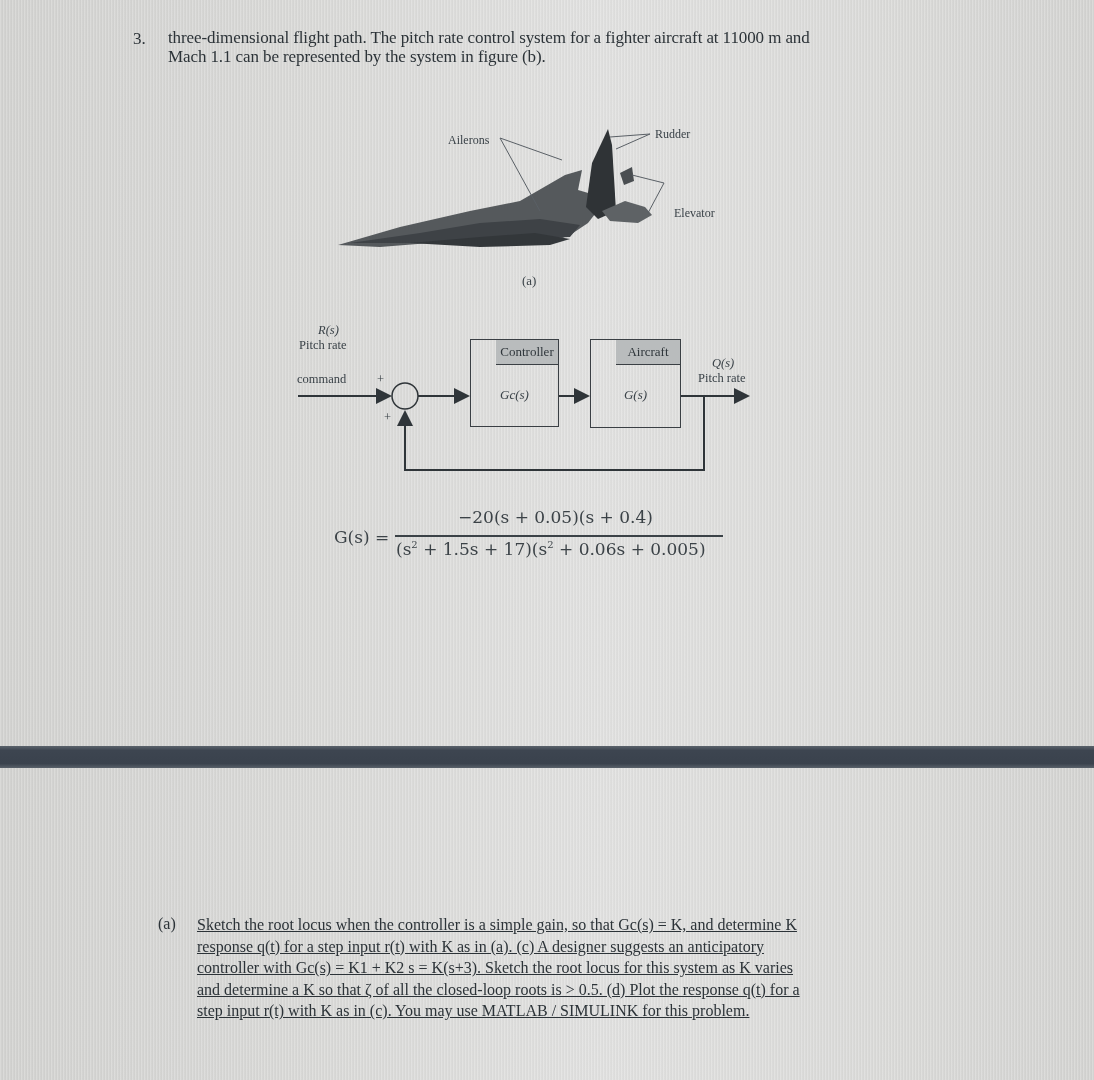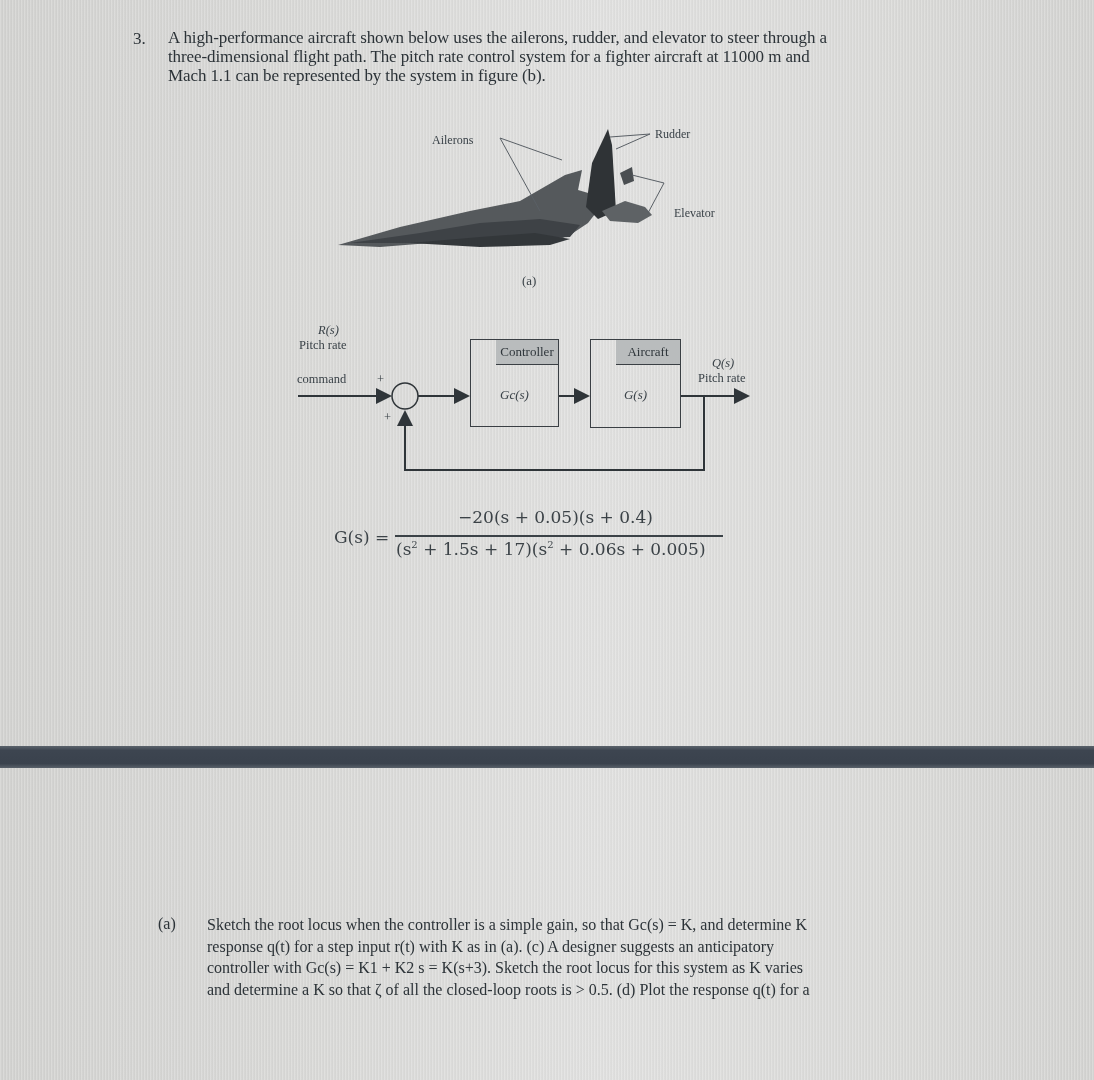--- a/index.html
+++ b/index.html
@@ -34,31 +34,30 @@
   .eq-lhs { left:334px; top:527px; font-size:17px; }
   .eq-num { left:458px; top:507px; font-size:17px; white-space:nowrap; }
   .eq-bar { left:395px; top:535px; width:328px; height:1.5px; background:#3b4247; }
   .eq-den { left:396px; top:539px; font-size:17px; white-space:nowrap; }
   .eq sup { font-size:10px; }
   .divider {
     left:0; top:746px; width:1094px; height:22px;
     background: linear-gradient(180deg, #5b636c 0%, #3d4550 20%, #3a424d 80%, #59616a 100%);
   }
   .sub-label { left:158px; top:915px; font-size:16px; }
-  .sub-text { left:207px; top:914px; width:780px; font-size:16px; line-height:21.6px; }
+  .sub-text { left:197px; top:914px; width:780px; font-size:16px; line-height:21.6px;text-decoration:underline; }
   .sub-text span { display:block; white-space:nowrap; }
 </style>
 </head>
 <body>
 
 <div class="moire"></div>
 
 <div class="abs q-num">3.</div>
 <div class="abs q-text">
-  <span>A high-performance aircraft shown below uses the ailerons, rudder, and elevator to steer through a</span>
   <span>three-dimensional flight path. The pitch rate control system for a fighter aircraft at 11000 m and</span>
   <span>Mach 1.1 can be represented by the system in figure (b).</span>
 </div>
 
 <svg class="abs" style="left:320px; top:115px;" width="460" height="160">
 
   <polygon points="18,130 80,112 150,96 200,86 245,60 262,55 258,75 275,80 282,90 268,108 250,120 230,128 170,126 110,128 60,132" fill="#55595c"></polygon>
   <polygon points="30,128 100,118 160,108 220,104 260,110 250,122 200,124 120,128" fill="#3e4246"></polygon>
 
   <polygon points="90,128 160,122 215,118 250,124 230,130 160,132" fill="#33373a"></polygon>
@@ -71,21 +70,21 @@
 
   <g stroke="#5a6066" stroke-width="1" fill="none">
     <line x1="180" y1="23" x2="242" y2="45"></line>
     <line x1="180" y1="23" x2="220" y2="96"></line>
     <line x1="290" y1="22" x2="330" y2="19"></line>
     <line x1="296" y1="34" x2="330" y2="19"></line>
     <line x1="312" y1="60" x2="344" y2="68"></line>
     <line x1="328" y1="98" x2="344" y2="68"></line>
   </g>
 </svg>
-<div class="abs fig-label" style="left:432px; top:133px;">Ailerons</div>
+<div class="abs fig-label" style="left:448px; top:133px;">Ailerons</div>
 <div class="abs fig-label" style="left:655px; top:127px;">Rudder</div>
 <div class="abs fig-label" style="left:674px; top:176px;margin-top:30px;">Elevator</div>
 <div class="abs caption" style="left:522px; top:273px;">(a)</div>
 
 <div class="abs diag-text" style="left:318px; top:323px; font-style:italic;text-align:center;">R(s)</div>
 <div class="abs diag-text" style="left:299px; top:338px;">Pitch rate</div>
 <div class="abs diag-text" style="left:297px; top:372px;">command</div>
 <div class="abs diag-text" style="left:377px; top:372px;">+</div>
 <div class="abs diag-text" style="left:384px; top:410px;">+</div>
 
@@ -123,13 +122,14 @@
 <div class="abs eq eq-den"><span>(s</span><sup>2</sup><span> + 1.5s + 17)(s</span><sup>2</sup><span> + 0.06s + 0.005)</span></div>
 
 <div class="abs divider"></div>
 
 <div class="abs sub-label">(a)</div>
 <div class="abs sub-text">
   <span>Sketch the root locus when the controller is a simple gain, so that Gc(s) = K, and determine K</span>
   <span>response q(t) for a step input r(t) with K as in (a). (c) A designer suggests an anticipatory</span>
   <span>controller with Gc(s) = K1 + K2 s = K(s+3). Sketch the root locus for this system as K varies</span>
   <span>and determine a K so that ζ of all the closed-loop roots is &gt; 0.5. (d) Plot the response q(t) for a</span>
+  <span>step input r(t) with K as in (c). You may use MATLAB / SIMULINK for this problem.</span>
 </div>
 
 </body></html>

